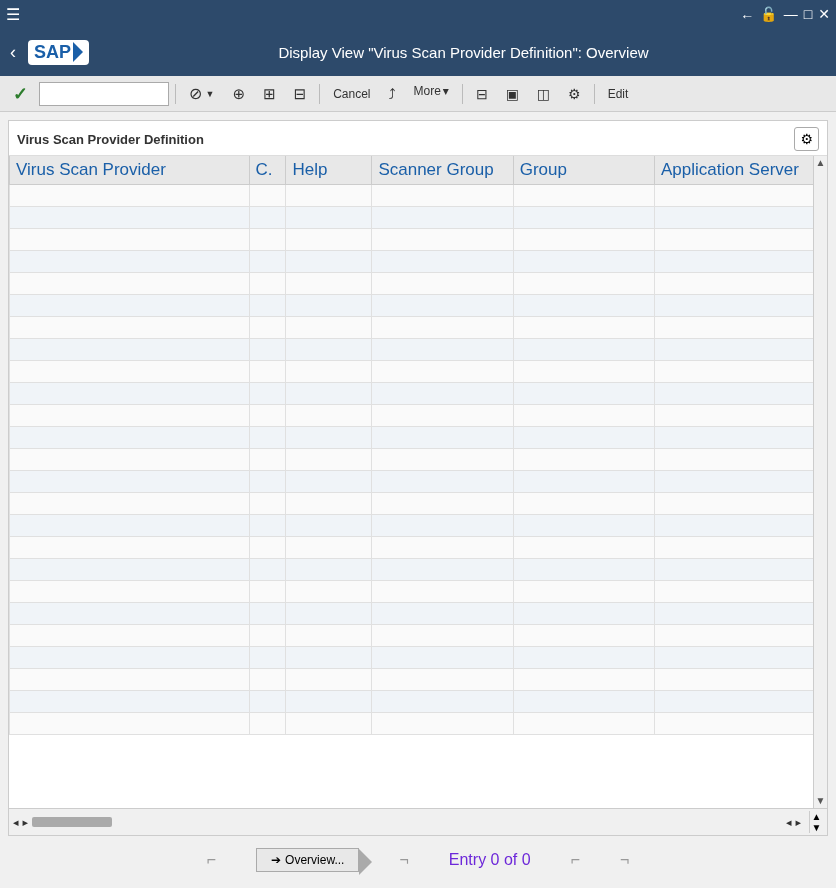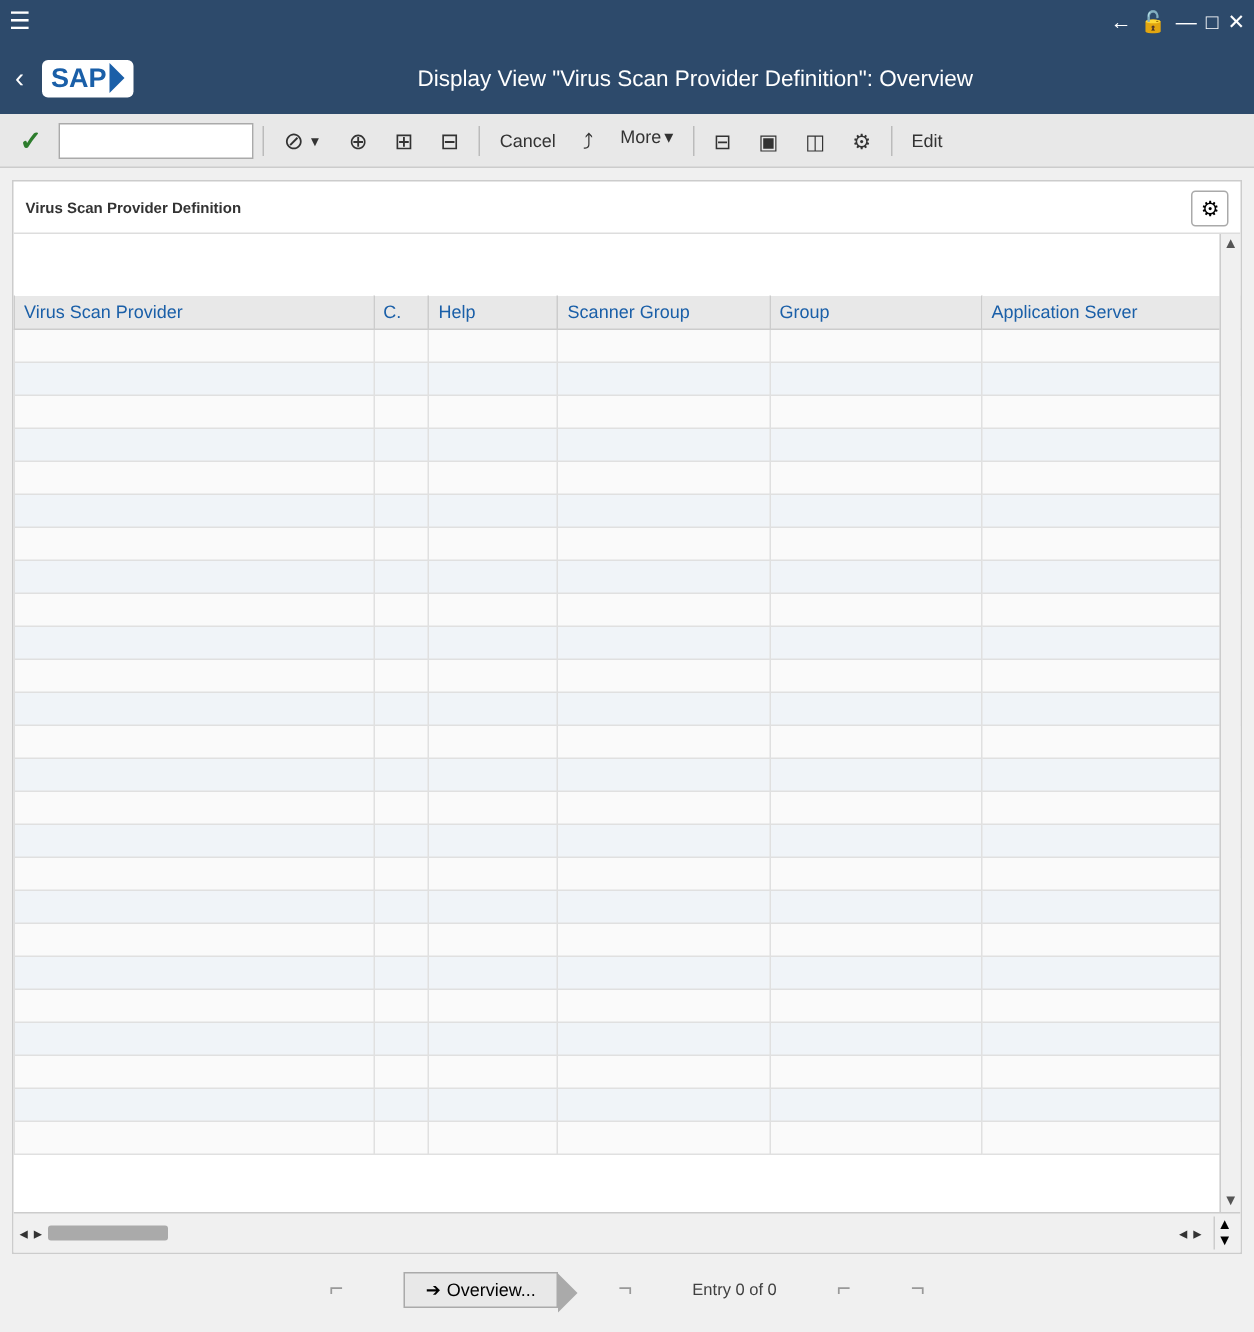--- a/index.html
+++ b/index.html
@@ -128,21 +128,21 @@
       overflow: hidden;
     }
     .table-section-header {
       display: flex;
       align-items: center;
       justify-content: space-between;
       padding: 6px 8px 4px 8px;
       border-bottom: 1px solid #ddd;
     }
     .table-section-title {
-      font-size: 10px;
+      font-size: 13px;
       font-weight: bold;
       color: #333;
     }
     .settings-btn {
       background: none;
       border: 1px solid #aaa;
       border-radius: 3px;
       padding: 3px 5px;
       cursor: pointer;
       font-size: 14px;
@@ -155,23 +155,22 @@
       position: relative;
     }
     .table-wrapper {
       width: 100%;
       height: 100%;
       overflow: hidden;
     }
     table {
       width: 100%;
       border-collapse: collapse;
-      font-size: 12px;
+      font-size: 17px;
       table-layout: fixed;
-      margin-top: 41px;
     }
     th {
       background: #e8e8e8;
       border: 1px solid #ccc;
       border-top: none;
       padding: 4px 6px;
       text-align: left;
       font-weight: normal;
       color: #1a5fa8;
       white-space: nowrap;
@@ -238,21 +237,21 @@
       content: '';
       position: absolute;
       right: -14px;
       top: 0;
       width: 0;
       height: 0;
       border-left: 13px solid #aaa;
       border-top: 13px solid transparent;
       border-bottom: 13px solid transparent;
     }
-    .entry-count { font-size: 11px; color: #404040; }
+    .entry-count { font-size: 16px; color: #6d28d9; }
     .bracket-mark { color: #999; font-size: 16px; }
 
     .col-vsp { width: 195px; }
     .col-c { width: 30px; }
     .col-type { width: 70px; }
     .col-sg { width: 115px; }
     .col-status { width: 115px; }
     .col-as { width: 140px; }
   </style>
 </head>

